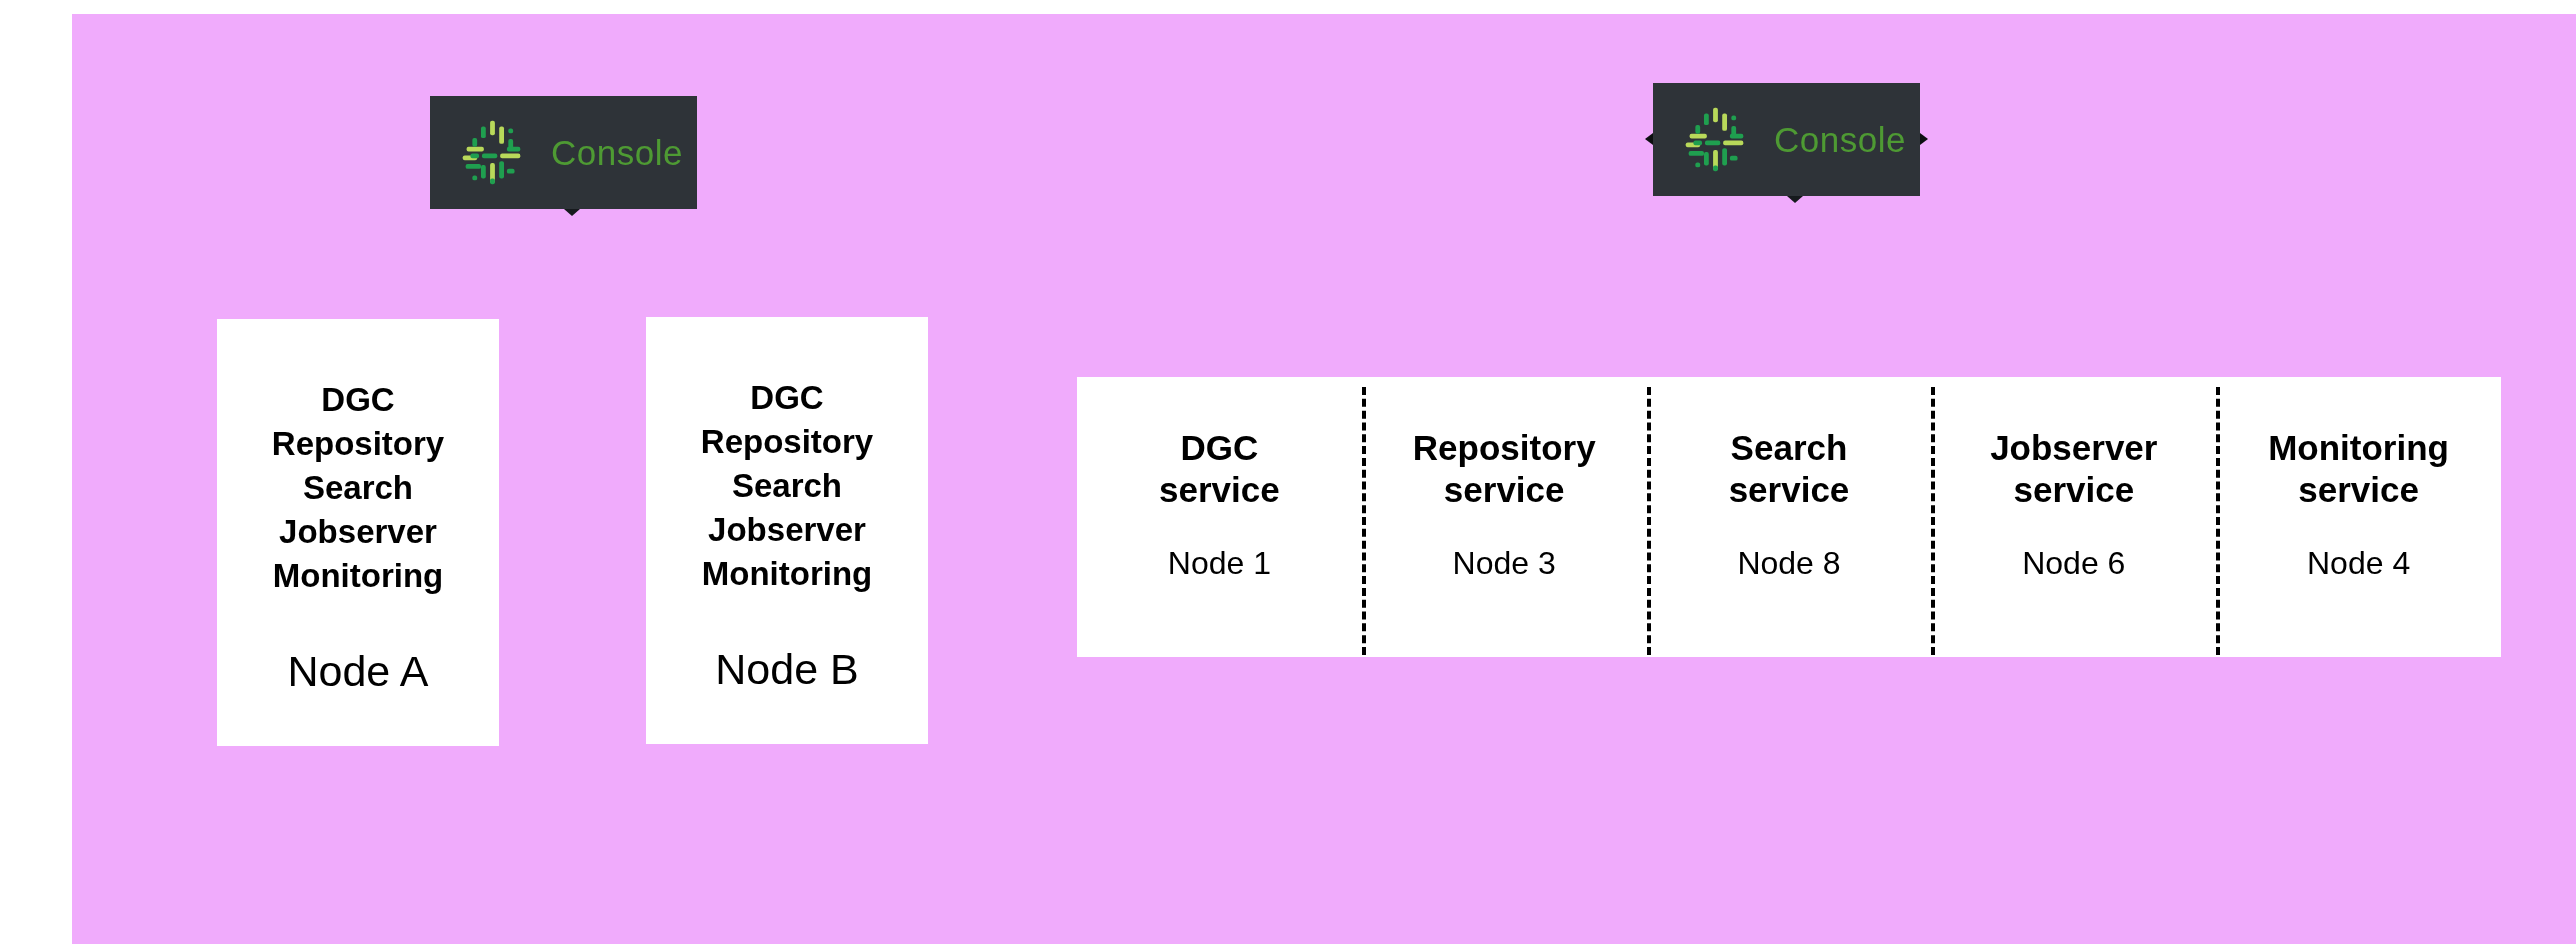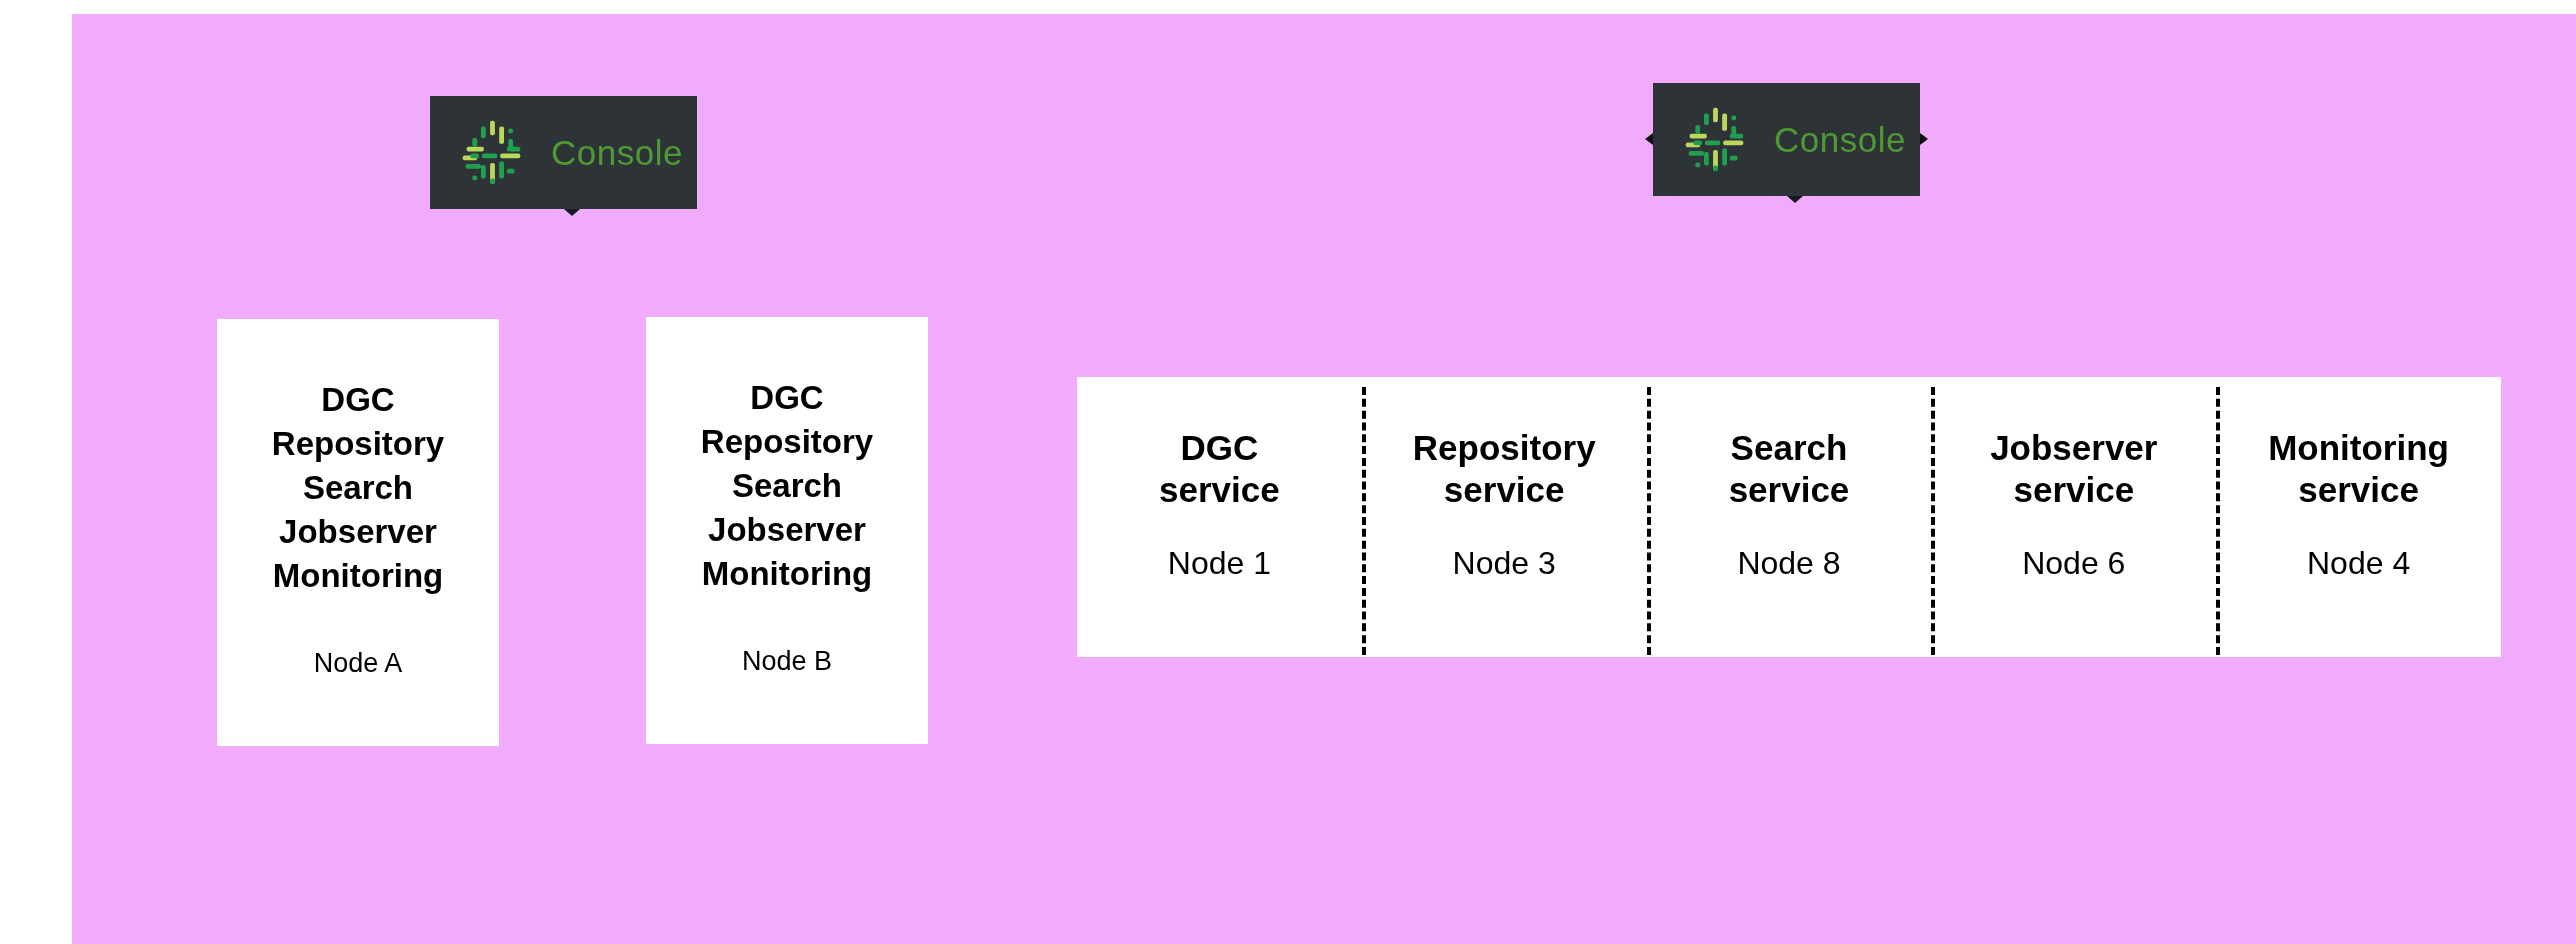--- a/index.html
+++ b/index.html
@@ -116,21 +116,21 @@
     margin: 0;
     padding: 0;
     list-style: none;
     text-align: center;
     font-weight: bold;
     font-size: 33px;
     line-height: 1.33;
   }
   .node-box .node-label {
     text-align: center;
-    font-size: 27px;
+    font-size: 43px;
     font-weight: normal;
     line-height: 1;
   }
 
   #node-box-a { left: 145px; top: 305px; width: 282px; height: 427px; }
   #node-box-b { left: 574px; top: 303px; width: 282px; height: 427px; }
   #node-box-a .service-list,
   #node-box-b .service-list { margin-top: 59px; }
   #node-box-a .node-label,
   #node-box-b .node-label { margin-top: 52px; }

